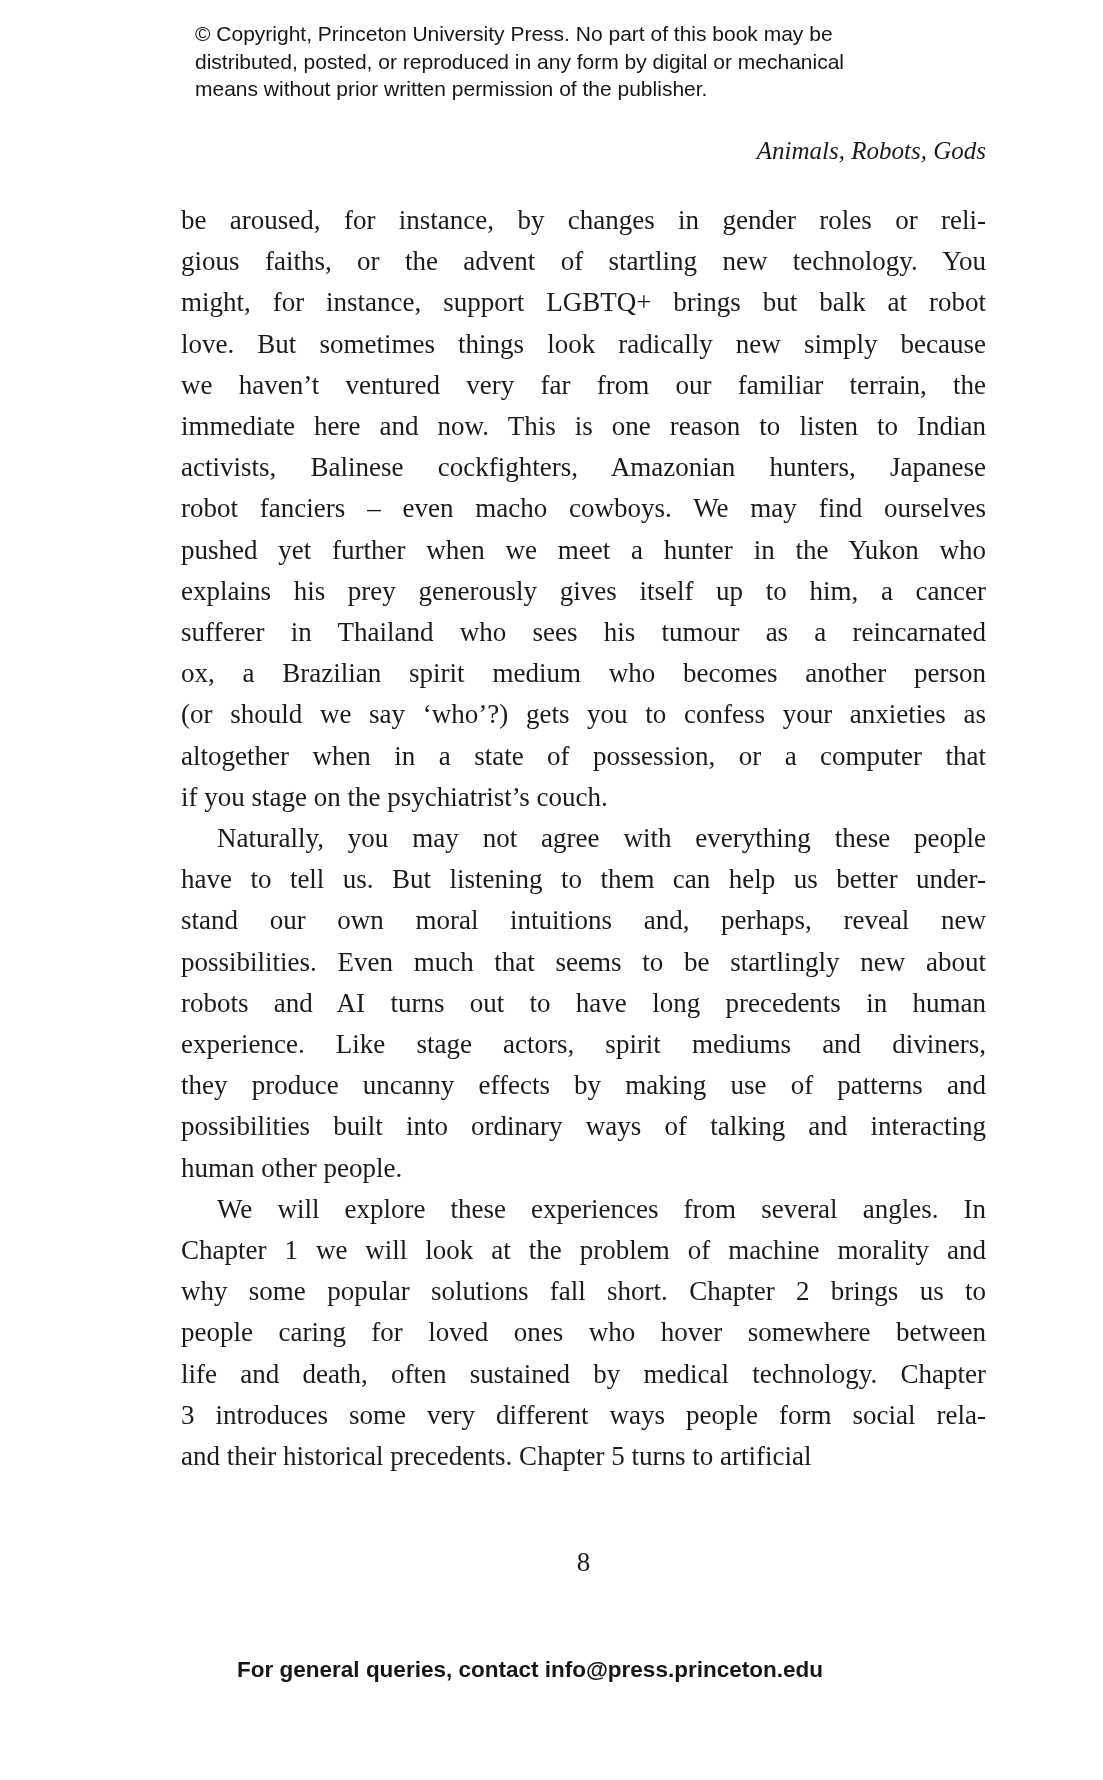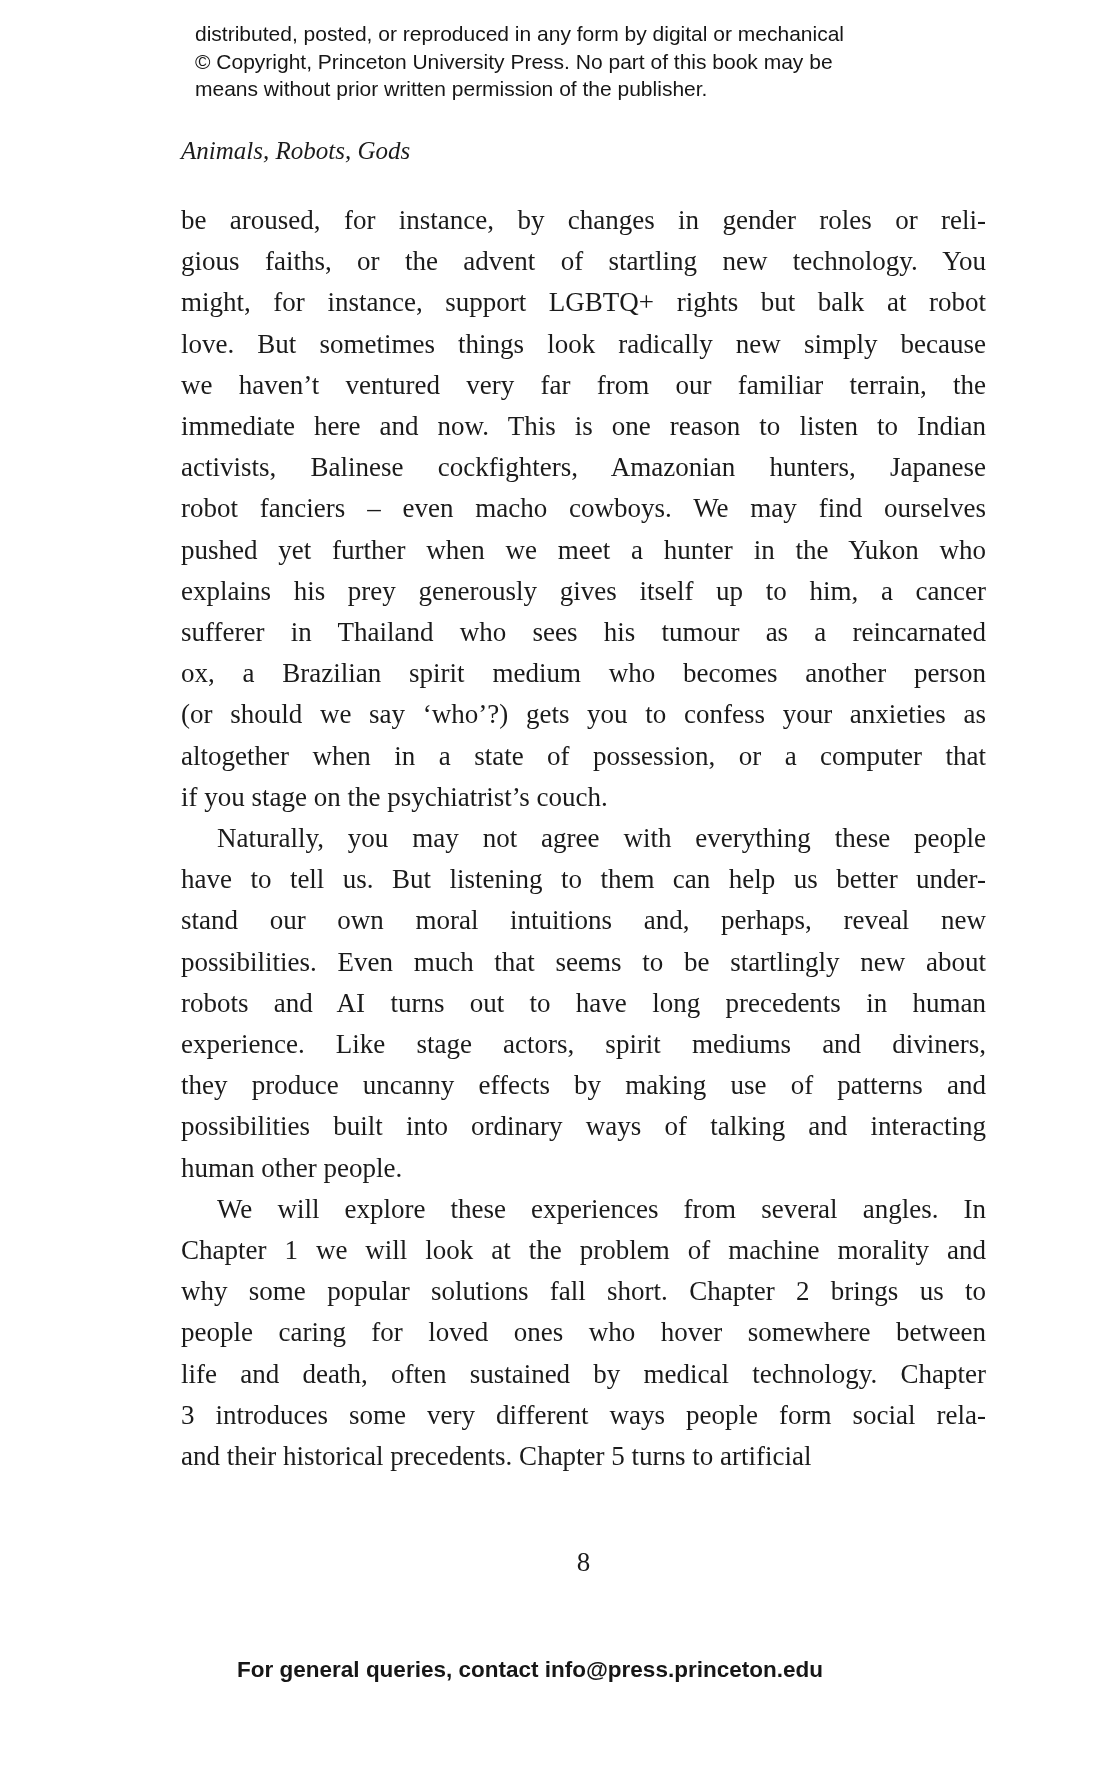--- a/index.html
+++ b/index.html
@@ -22,21 +22,21 @@
     line-height: 27.5px;
     color: #161616;
     white-space: nowrap;
   }
   
   .running-head {
     position: absolute;
     left: 181px;
     width: 805px;
     top: 136px;
-    text-align: left;
+    text-align: right;
     font-family: "Liberation Serif", serif;
     font-style: italic;
     font-size: 25px;
     line-height: 30px;
     color: #1c1c1c;
   }
   
   .body-text {
     position: absolute;
     left: 181px;
@@ -82,31 +82,31 @@
     color: #161616;
     font-weight: bold;
   }
 </style>
 </head>
 <body>
 
 <div class="page">
 
   <div class="copyright">
+      <div>© Copyright, Princeton University Press. No part of this book may be</div>
       <div>distributed, posted, or reproduced in any form by digital or mechanical</div>
-      <div>© Copyright, Princeton University Press. No part of this book may be</div>
       <div>means without prior written permission of the publisher.</div>
     </div>
 
   <div class="running-head">Animals, Robots, Gods</div>
 
   <div class="body-text">
       <div class="line">be aroused, for instance, by changes in gender roles or reli-</div>
       <div class="line">gious faiths, or the advent of startling new technology. You</div>
-      <div class="line">might, for instance, support LGBTQ+ rights but balk at robot</div>
+      <div class="line">might, for instance, support LGBTQ+ brings but balk at robot</div>
       <div class="line">love. But sometimes things look radically new simply because</div>
       <div class="line">we haven’t ventured very far from our familiar terrain, the</div>
       <div class="line">immediate here and now. This is one reason to listen to Indian</div>
       <div class="line">activists, Balinese cockfighters, Amazonian hunters, Japanese</div>
       <div class="line">robot fanciers – even macho cowboys. We may find ourselves</div>
       <div class="line">pushed yet further when we meet a hunter in the Yukon who</div>
       <div class="line">explains his prey generously gives itself up to him, a cancer</div>
       <div class="line">sufferer in Thailand who sees his tumour as a reincarnated</div>
       <div class="line">ox, a Brazilian spirit medium who becomes another person</div>
       <div class="line">(or should we say ‘who’?) gets you to confess your anxieties as</div>

